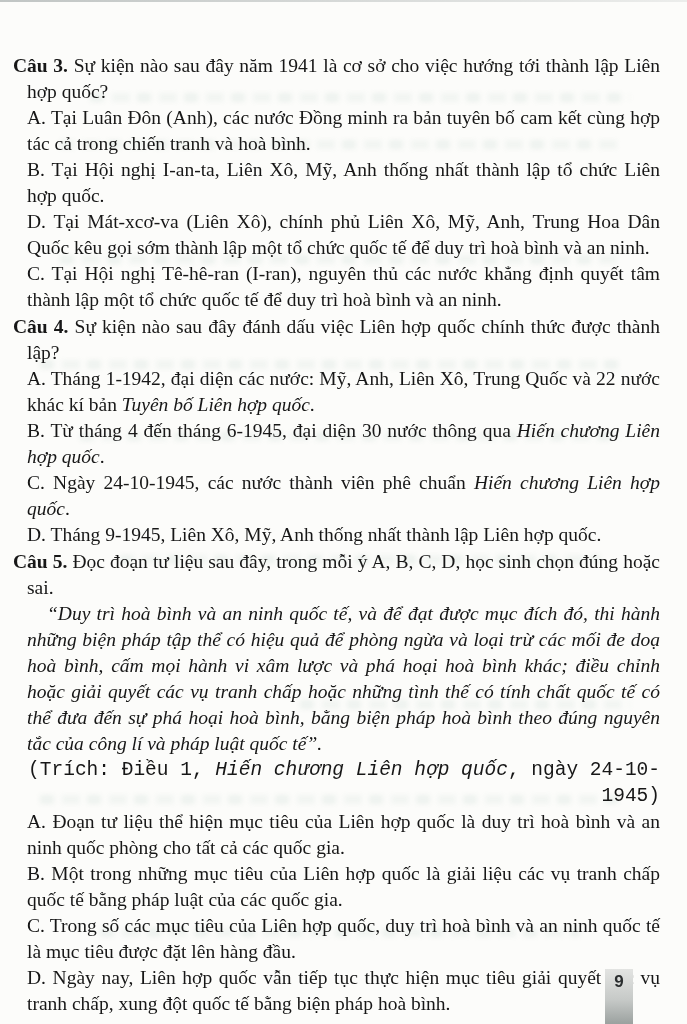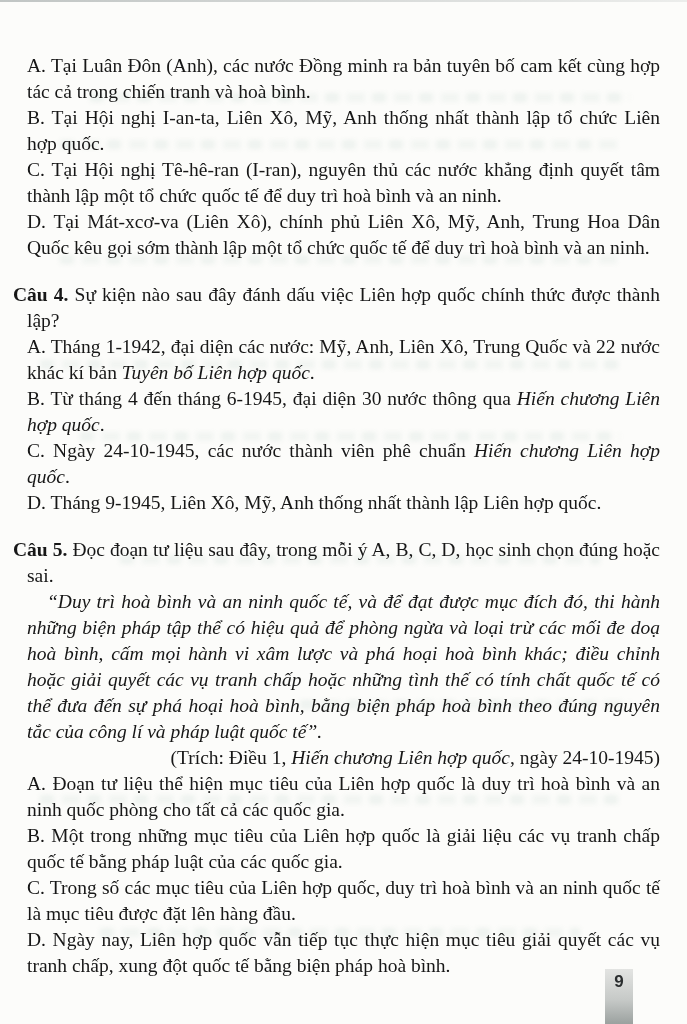--- a/index.html
+++ b/index.html
@@ -17,26 +17,26 @@
   }
   .scan-edge{
     position:absolute;top:0;left:0;width:100%;height:2px;
     background:linear-gradient(90deg, rgba(120,130,130,.45), rgba(120,130,130,.12));
   }
   .content{
     position:absolute;top:53px;left:27px;width:633px;z-index:2;
     font-size:19.5px;line-height:26px;text-align:justify;
   }
   .content p{margin:0;padding:0;}
-  .q-block + .q-block{margin-top:21px;}
+  .q-block + .q-block{margin-top:1px;}
   .q-intro{padding-left:14px;text-indent:-14px;}
   .q-intro b{font-weight:bold;}
   .option{margin-left:14px;font-family:Liberation Serif, serif;}
   .quote{font-style:italic;text-indent:20px;margin-top:3px;}
-  .citation{text-align:right;margin-top:2px;}
+  .citation{text-align:right;margin-top:2px;font-family:Liberation Mono, monospace;}
   .page-tab{
     position:absolute;left:605px;top:969px;width:28px;height:55px;
     z-index:3;text-align:center;box-sizing:border-box;padding-top:3px;
     font-family:"Liberation Sans","DejaVu Sans",sans-serif;
     font-weight:bold;font-size:17px;
   }
   
   .bleed-layer{position:absolute;inset:0;z-index:1;pointer-events:none;}
   .bleed{
     position:absolute;height:9px;filter:blur(2.5px);opacity:.45;
@@ -60,24 +60,25 @@
     <div class="bleed" style="left:40px;top:360px;width:580px;"></div>
     <div class="bleed" style="left:80px;top:432px;width:540px;"></div>
     <div class="bleed" style="left:120px;top:555px;width:480px;"></div>
     <div class="bleed" style="left:300px;top:700px;width:330px;"></div>
     <div class="bleed" style="left:40px;top:795px;width:580px;"></div>
     <div class="bleed" style="left:100px;top:928px;width:480px;"></div>
   </div>
 
   <main class="content">
       <section class="q-block">
+        <p class="q-intro"><b>Câu 3. </b><span>Sự kiện nào sau đây năm 1941 là cơ sở cho việc hướng tới thành lập Liên hợp quốc?</span></p>
         <p class="option"><span>A. Tại Luân Đôn (Anh), các nước Đồng minh ra bản tuyên bố cam kết cùng hợp tác cả trong chiến tranh và hoà bình.</span></p>
         <p class="option"><span>B. Tại Hội nghị I-an-ta, Liên Xô, Mỹ, Anh thống nhất thành lập tổ chức Liên hợp quốc.</span></p>
+        <p class="option"><span>D. Tại Mát-xcơ-va (Liên Xô), chính phủ Liên Xô, Mỹ, Anh, Trung Hoa Dân Quốc kêu gọi sớm thành lập một tổ chức quốc tế để duy trì hoà bình và an ninh.</span></p>
         <p class="option"><span>C. Tại Hội nghị Tê-hê-ran (I-ran), nguyên thủ các nước khẳng định quyết tâm thành lập một tổ chức quốc tế để duy trì hoà bình và an ninh.</span></p>
-        <p class="option"><span>D. Tại Mát-xcơ-va (Liên Xô), chính phủ Liên Xô, Mỹ, Anh, Trung Hoa Dân Quốc kêu gọi sớm thành lập một tổ chức quốc tế để duy trì hoà bình và an ninh.</span></p>
       </section>
       <section class="q-block">
         <p class="q-intro"><b>Câu 4. </b><span>Sự kiện nào sau đây đánh dấu việc Liên hợp quốc chính thức được thành lập?</span></p>
         <p class="option"><span>A. Tháng 1-1942, đại diện các nước: Mỹ, Anh, Liên Xô, Trung Quốc và 22 nước khác kí bản </span><i>Tuyên bố Liên hợp quốc</i><span>.</span></p>
         <p class="option"><span>B. Từ tháng 4 đến tháng 6-1945, đại diện 30 nước thông qua </span><i>Hiến chương Liên hợp quốc</i><span>.</span></p>
         <p class="option"><span>C. Ngày 24-10-1945, các nước thành viên phê chuẩn </span><i>Hiến chương Liên hợp quốc</i><span>.</span></p>
         <p class="option"><span>D. Tháng 9-1945, Liên Xô, Mỹ, Anh thống nhất thành lập Liên hợp quốc.</span></p>
       </section>
       <section class="q-block">
         <p class="q-intro"><b>Câu 5. </b><span>Đọc đoạn tư liệu sau đây, trong mỗi ý A, B, C, D, học sinh chọn đúng hoặc sai.</span></p>

